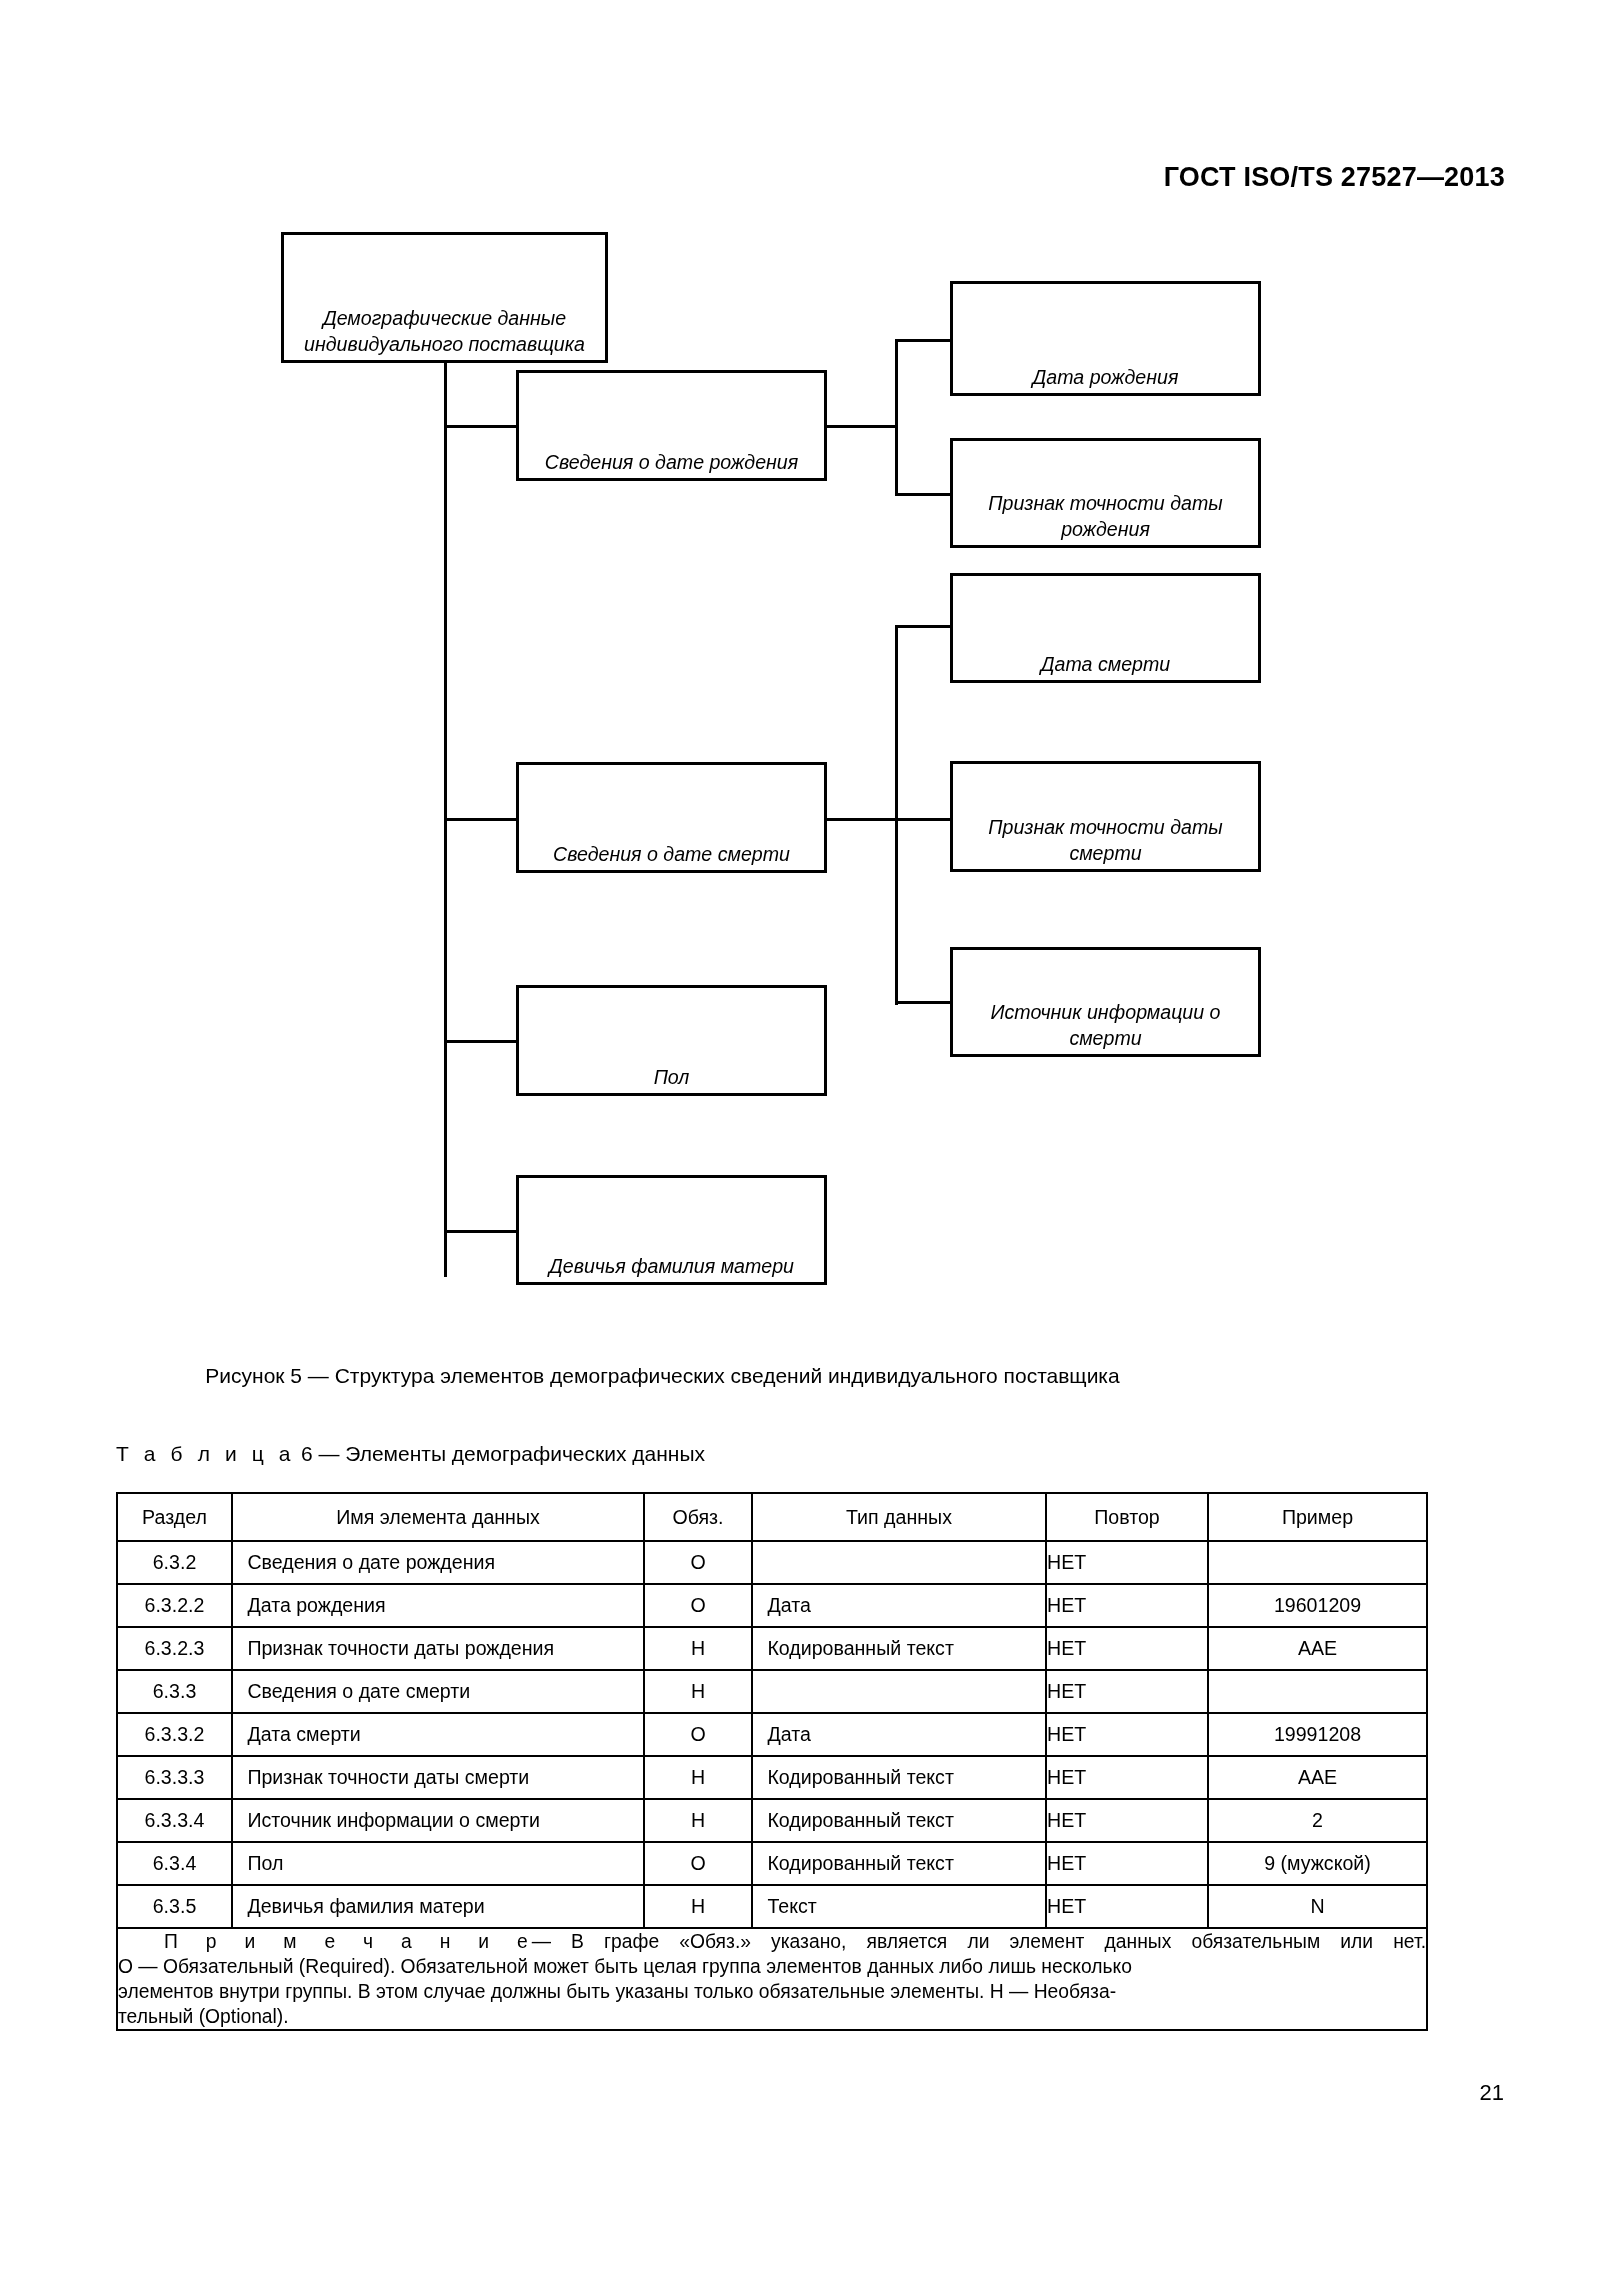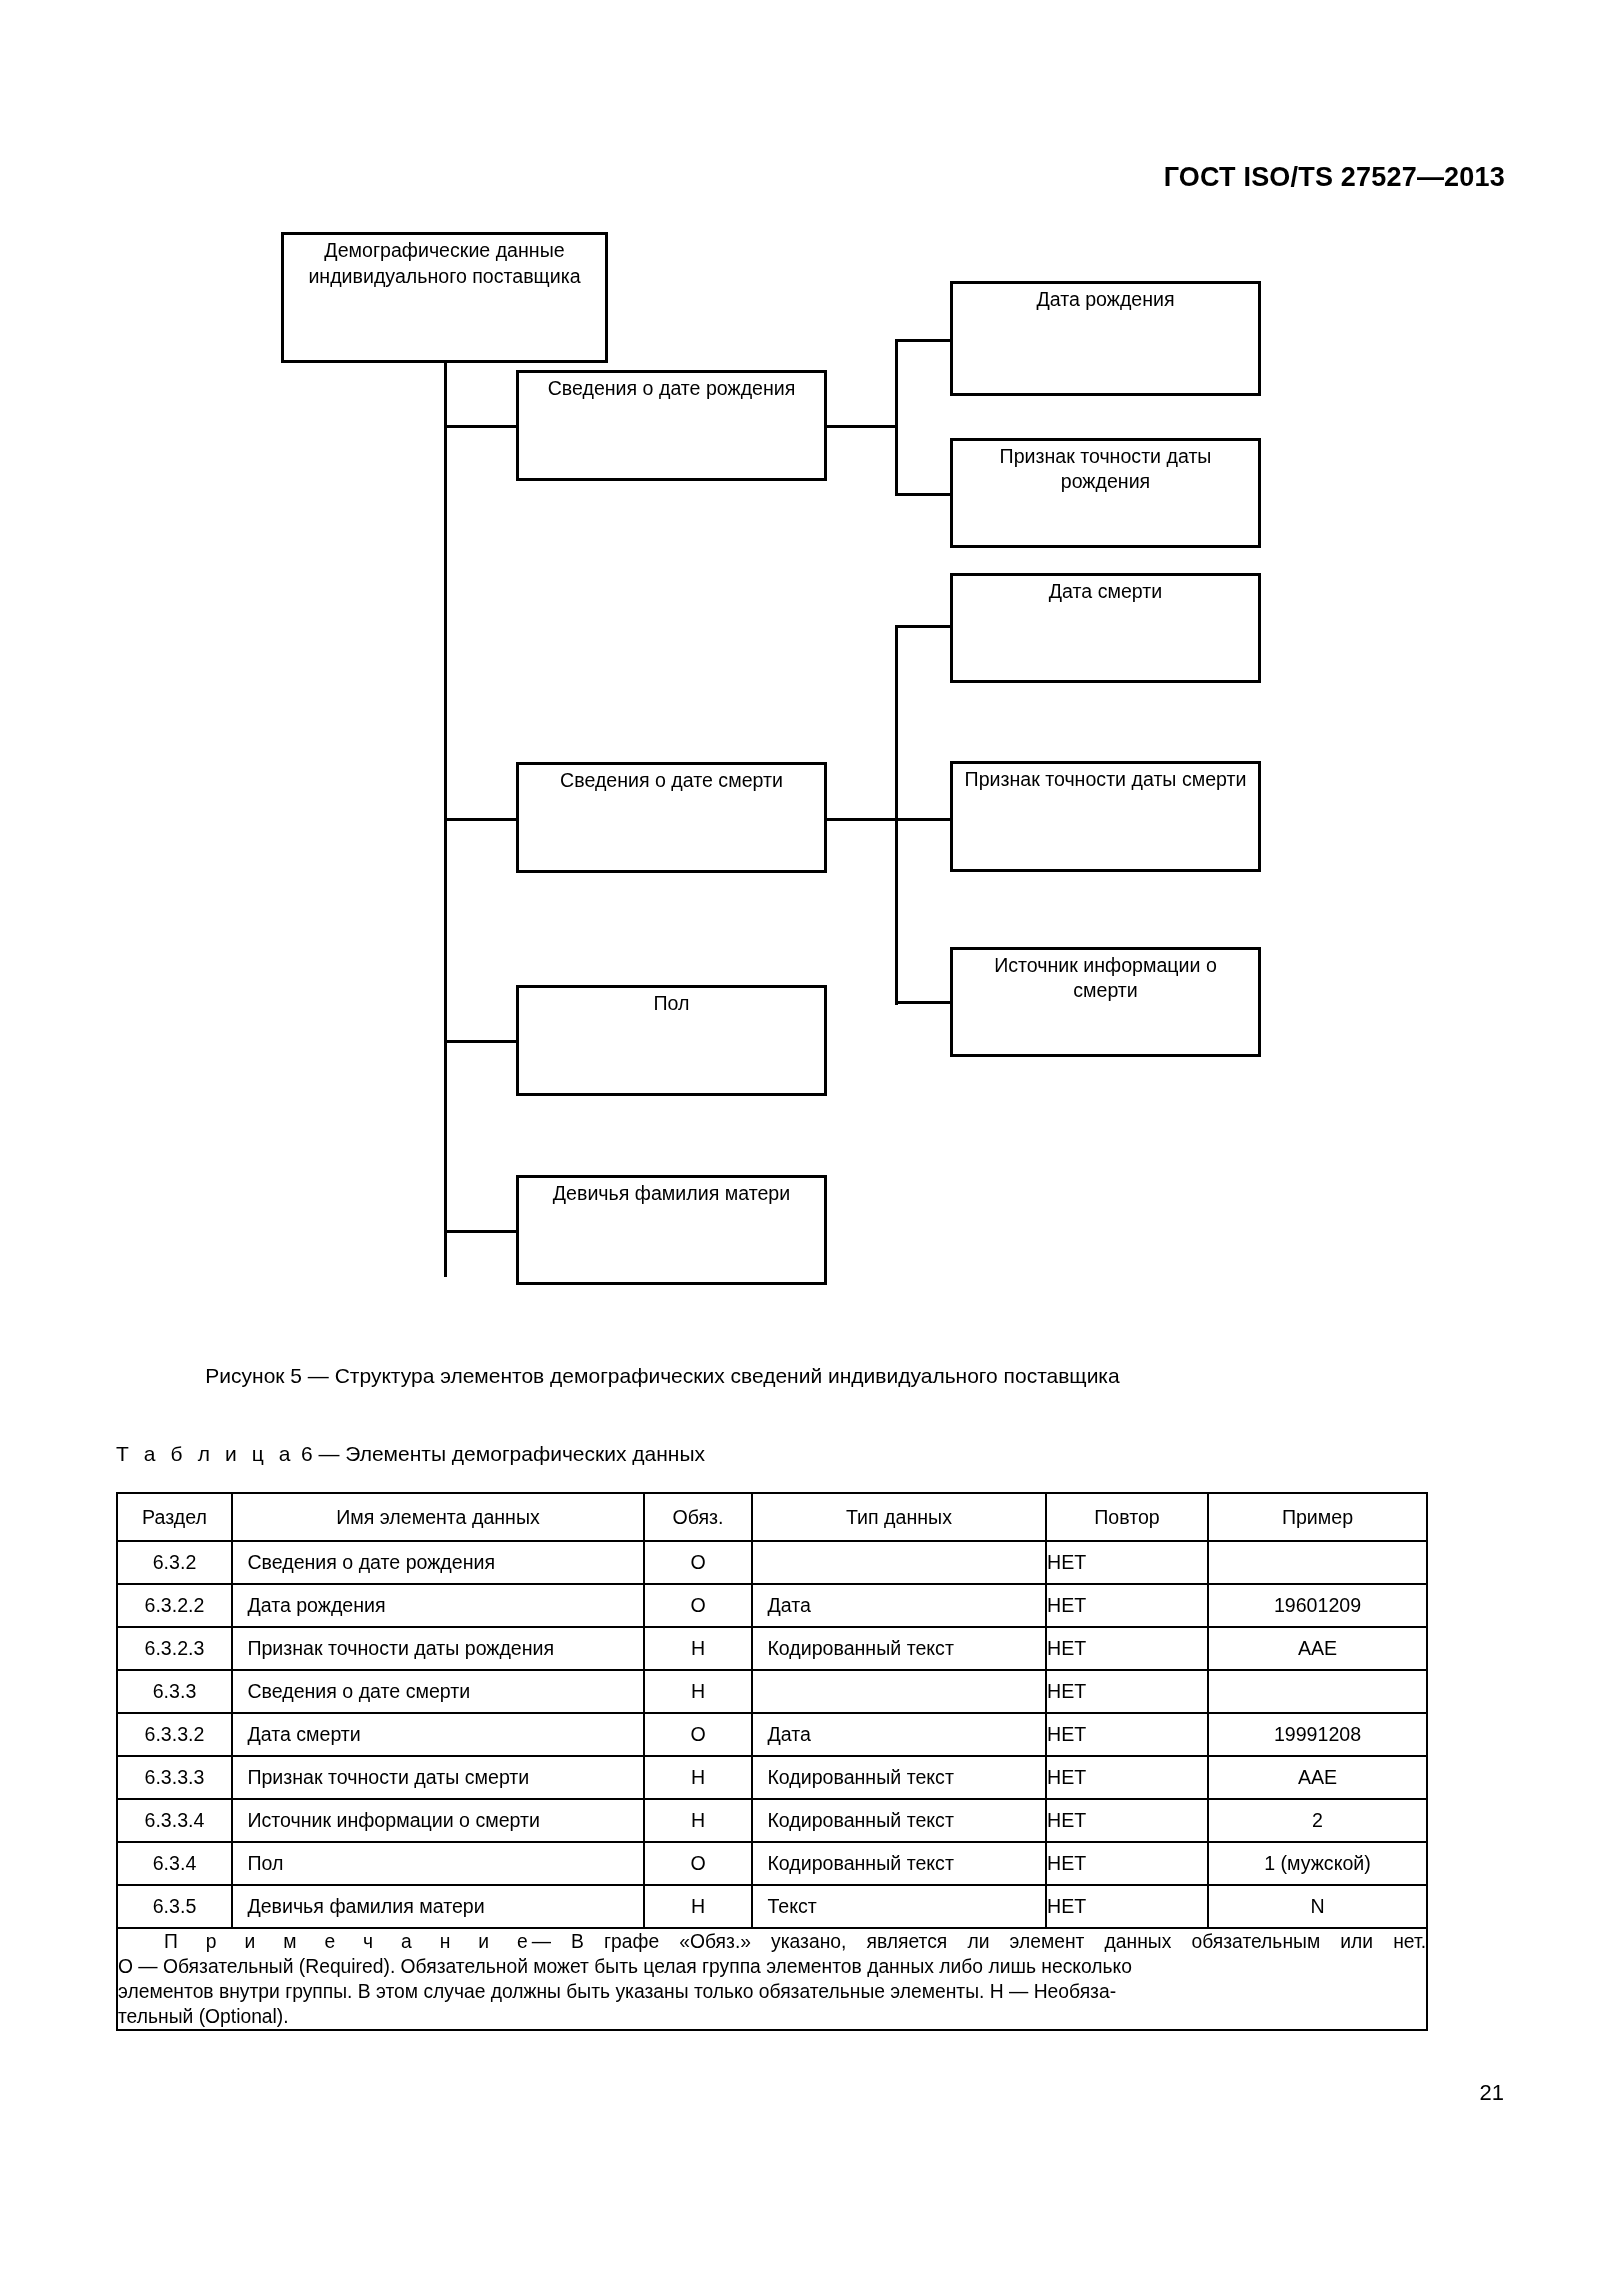--- a/index.html
+++ b/index.html
@@ -34,27 +34,28 @@
     position: absolute;
     left: 0; top: 216px;
     width: 1623px; height: 1139px;
   }
   .node {
     position: absolute;
     border: 3.3px solid #000;
     background: #fff;
     box-sizing: border-box;
     display: flex;
-    align-items: flex-start;
+    align-items: flex-end;
     justify-content: center;
     text-align: center;
     font-size: 19.6px;
     line-height: 1.32;
     padding: 2.6px 6.5px;
     z-index: 3;
+    font-style: italic;
   }
   .node span { display: block; }
   .line {
     position: absolute;
     background: #000;
     z-index: 1;
   }
   .line.h { height: 3.3px; }
   .line.v { width: 3.3px; }
 
@@ -294,21 +295,21 @@
           <td class="c-type">Кодированный текст</td>
           <td class="c-repeat">НЕТ</td>
           <td class="c-example">2</td>
         </tr>
         <tr>
           <td class="c-section">6.3.4</td>
           <td class="c-name">Пол</td>
           <td class="c-oblig">О</td>
           <td class="c-type">Кодированный текст</td>
           <td class="c-repeat">НЕТ</td>
-          <td class="c-example">1 (мужской)</td>
+          <td class="c-example">9 (мужской)</td>
         </tr>
         <tr>
           <td class="c-section">6.3.5</td>
           <td class="c-name">Девичья фамилия матери</td>
           <td class="c-oblig">Н</td>
           <td class="c-type">Текст</td>
           <td class="c-repeat">НЕТ</td>
           <td class="c-example">N</td>
         </tr>
         <tr>

